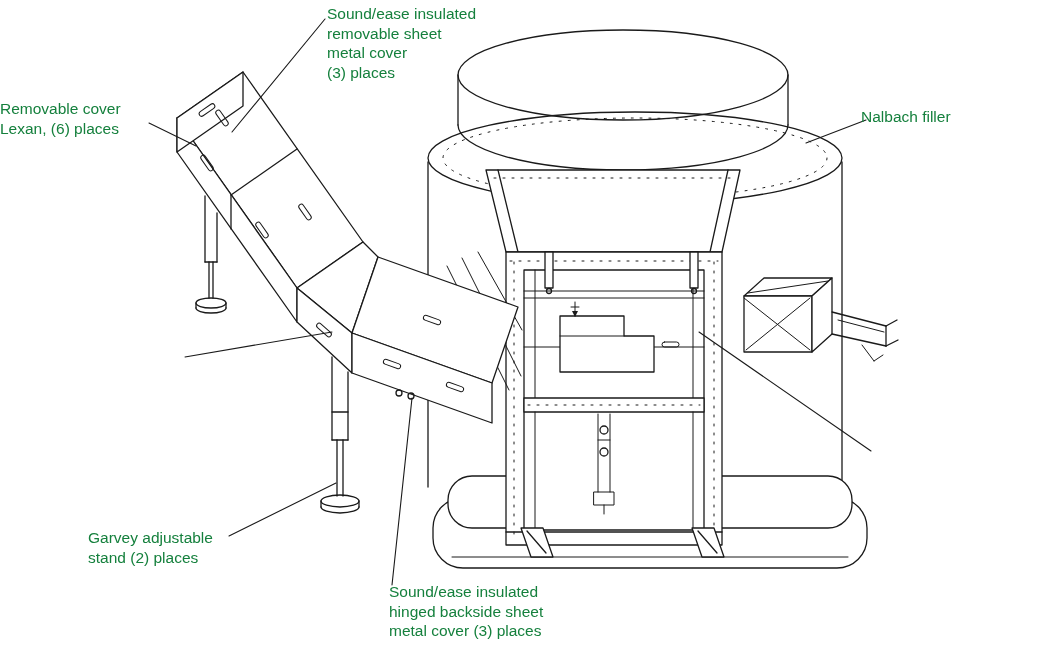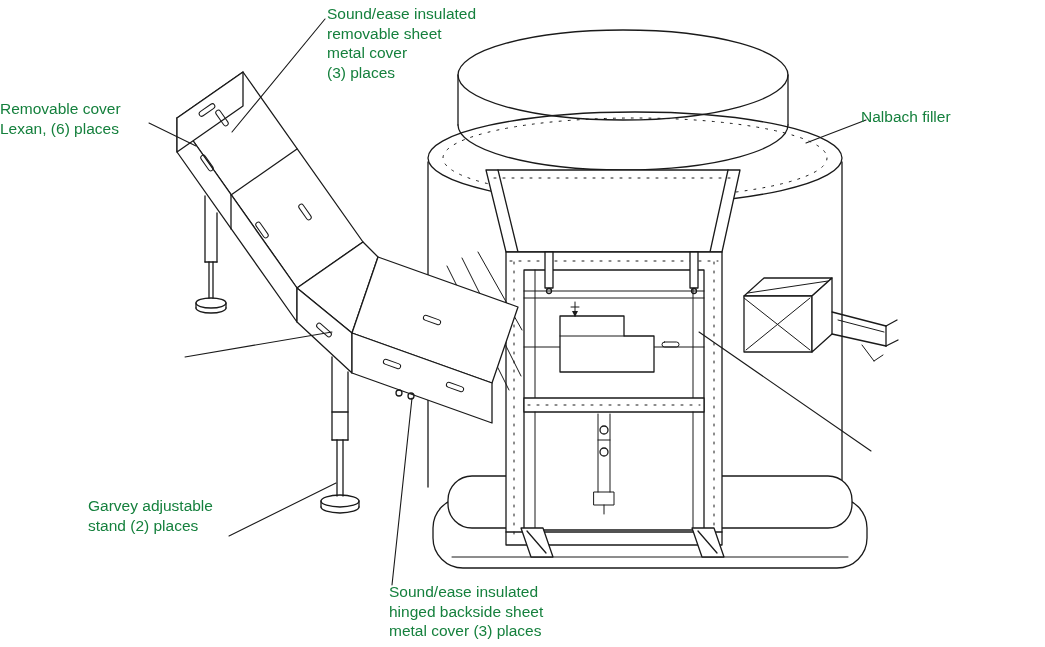--- a/index.html
+++ b/index.html
@@ -189,20 +189,20 @@
 metal cover
 (3) places</div>
 
   <div class="lbl" style="left:0;top:99px;">Removable cover
 Lexan, (6) places</div>
 
   <div class="lbl" style="left:861px;top:107px;">Nalbach filler</div>
 
 
 
-  <div class="lbl" style="left:88px;top:496px;">Garvey adjustable
+  <div class="lbl" style="left:88px;top:528px;">Garvey adjustable
 stand (2) places</div>
 
   <div class="lbl" style="left:389px;top:582px;">Sound/ease insulated
 hinged backside sheet
 metal cover (3) places</div>
 
 </div>
 
 </body></html>

